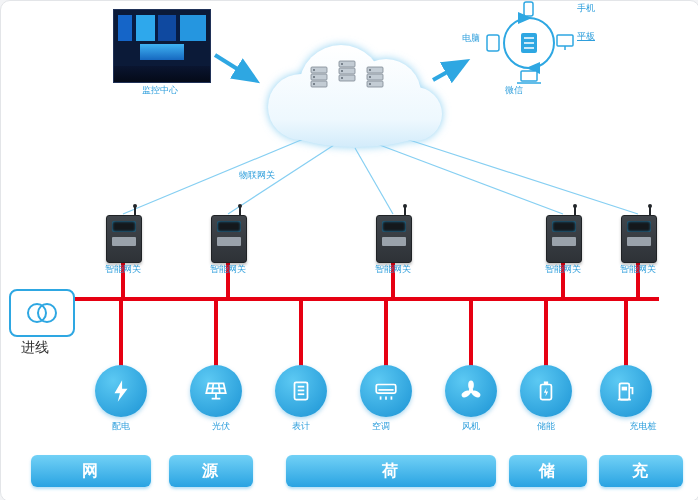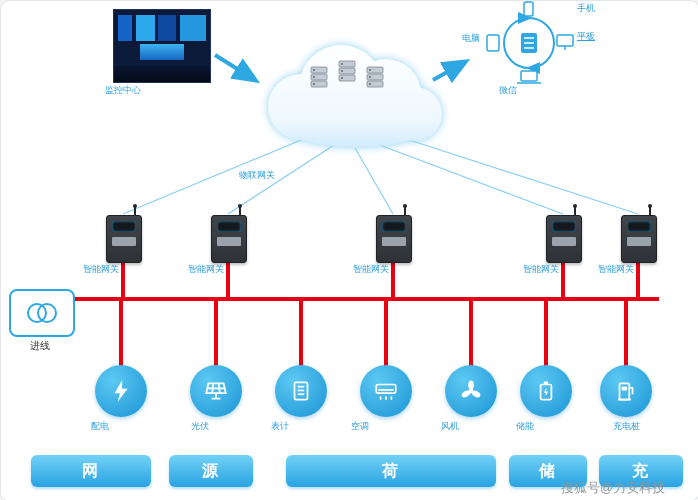--- a/index.html
+++ b/index.html
@@ -6,35 +6,35 @@
   .canvas{position:relative;width:698px;height:500px;background:#ffffff;border:1px solid #e3e5e8;border-radius:10px;overflow:hidden;margin:0 auto;}
   .overlay{position:absolute;left:0;top:0;pointer-events:none;}
 
   
   .monitor{position:absolute;left:112px;top:8px;width:96px;height:72px;background:#0b1a38;border:1px solid #203258;overflow:hidden;}
   .screen-wall{position:absolute;left:4px;top:5px;right:4px;height:26px;
     background:linear-gradient(90deg,#1565c8 0%,#1565c8 16%,#071c44 16%,#071c44 20%,#2ea8ec 20%,#2ea8ec 42%,#071c44 42%,#071c44 46%,#0f49a0 46%,#0f49a0 66%,#071c44 66%,#071c44 70%,#2596e0 70%,#2596e0 100%);}
   .big-screen{position:absolute;left:26px;top:34px;width:44px;height:16px;background:linear-gradient(#3fb3f2,#1668c0);}
   .desks{position:absolute;left:0;bottom:0;width:100%;height:16px;background:linear-gradient(#0a1530,#040a18);}
 
-  .lbl{position:absolute;color:#2f9fdc;font-size:9px;line-height:11px;text-align:left;}
+  .lbl{position:absolute;color:#2f9fdc;font-size:9px;line-height:11px;text-align:center;}
   .cloud-label{position:absolute;left:300px;top:104px;width:100px;text-align:center;font-size:17px;font-weight:bold;letter-spacing:3px;color:#1a87ca;}
   .link-label{position:absolute;left:238px;top:168px;font-size:9px;color:#2f9fdc;}
 
   
   .device{position:absolute;top:214px;width:34px;height:46px;background:linear-gradient(#41464c,#2e3237);border:1px solid #1f2225;border-radius:3px;box-shadow:0 2px 3px rgba(0,0,0,.25);}
   .device::before{content:"";position:absolute;left:5px;top:5px;right:5px;height:11px;background:#14181c;border-radius:2px;box-shadow:inset 0 0 3px #2d9fd8;}
   .device::after{content:"";position:absolute;left:5px;top:21px;right:5px;height:9px;background:#9aa2ab;border-radius:1px;}
   .antenna{position:absolute;top:-9px;right:5px;width:2px;height:9px;background:#23262a;}
   .antenna::before{content:"";position:absolute;top:-3px;left:-1px;width:4px;height:4px;border-radius:50%;background:#23262a;}
   .device-label{position:absolute;top:263px;width:80px;}
 
   
   .inbox{position:absolute;left:8px;top:288px;width:62px;height:44px;border:2px solid #2ea7e2;border-radius:8px;background:#fff;display:flex;align-items:center;justify-content:center;}
-  .inbox-label{position:absolute;left:4px;top:338px;width:70px;text-align:center;font-size:10px;color:#333;}
+  .inbox-label{position:absolute;left:20px;top:338px;width:70px;text-align:left;font-size:14px;color:#333;}
 
   
   .node{position:absolute;top:364px;width:52px;height:52px;border-radius:50%;background:radial-gradient(circle at 35% 30%,#5cc9f3,#1b93d4);box-shadow:0 2px 4px rgba(27,147,212,.35);display:flex;align-items:center;justify-content:center;}
   .node-label{position:absolute;top:420px;width:60px;}
 
   
   .bar{position:absolute;top:454px;height:32px;border-radius:6px;background:linear-gradient(#72d1f6,#29a3e2);color:#fff;font-weight:bold;font-size:16px;display:flex;align-items:center;justify-content:center;box-shadow:0 2px 3px rgba(41,163,226,.35);letter-spacing:2px;}
 
   .watermark{position:absolute;left:560px;top:478px;font-size:13px;color:#969696;}
 </style>
@@ -252,14 +252,13 @@
   <div class="lbl node-label" style="left:440px;">风机</div>
   <div class="lbl node-label" style="left:515px;">储能</div>
   <div class="lbl node-label" style="left:612px;">充电桩</div>
 
   <div class="bar" style="left:30px;width:120px;">网</div>
   <div class="bar" style="left:168px;width:84px;">源</div>
   <div class="bar" style="left:285px;width:210px;">荷</div>
   <div class="bar" style="left:508px;width:78px;">储</div>
   <div class="bar" style="left:598px;width:84px;">充</div>
 
-  <div class="watermark">搜狐号@力安科技</div>
 </div>
 
 </body></html>

